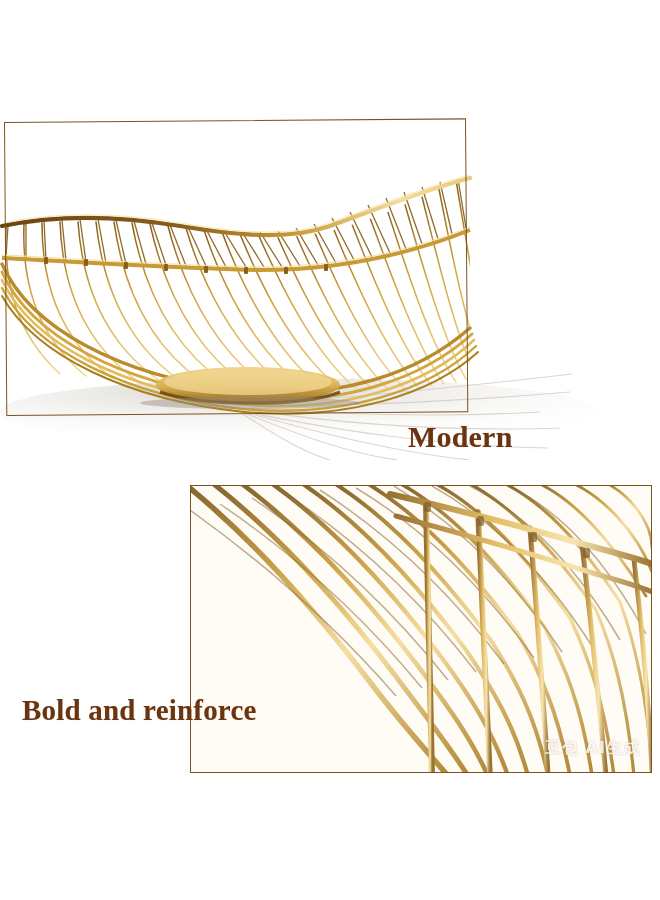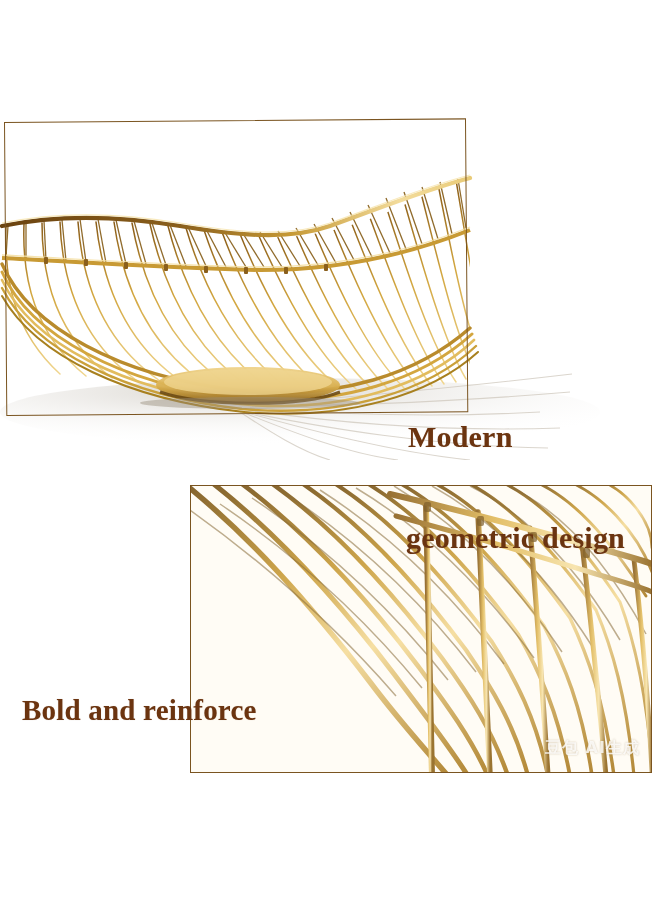--- a/index.html
+++ b/index.html
@@ -307,20 +307,19 @@
 
       <rect x="0" y="0" width="462" height="286" fill="#fff8e6" opacity=".12"></rect>
     </svg>
   </div>
 
   <div class="frame" id="frame-top"></div>
   <div class="frame" id="frame-bottom"></div>
 
   <div class="caption" id="caption-modern">
     <div class="l1">Modern</div>
-    <div class="l2">geometric design</div>
   </div>
 
   <div class="caption" id="caption-bold">Bold and reinforce</div>
 
   <div id="watermark">豆包 AI生成</div>
 
 </div>
 
 </body></html>

